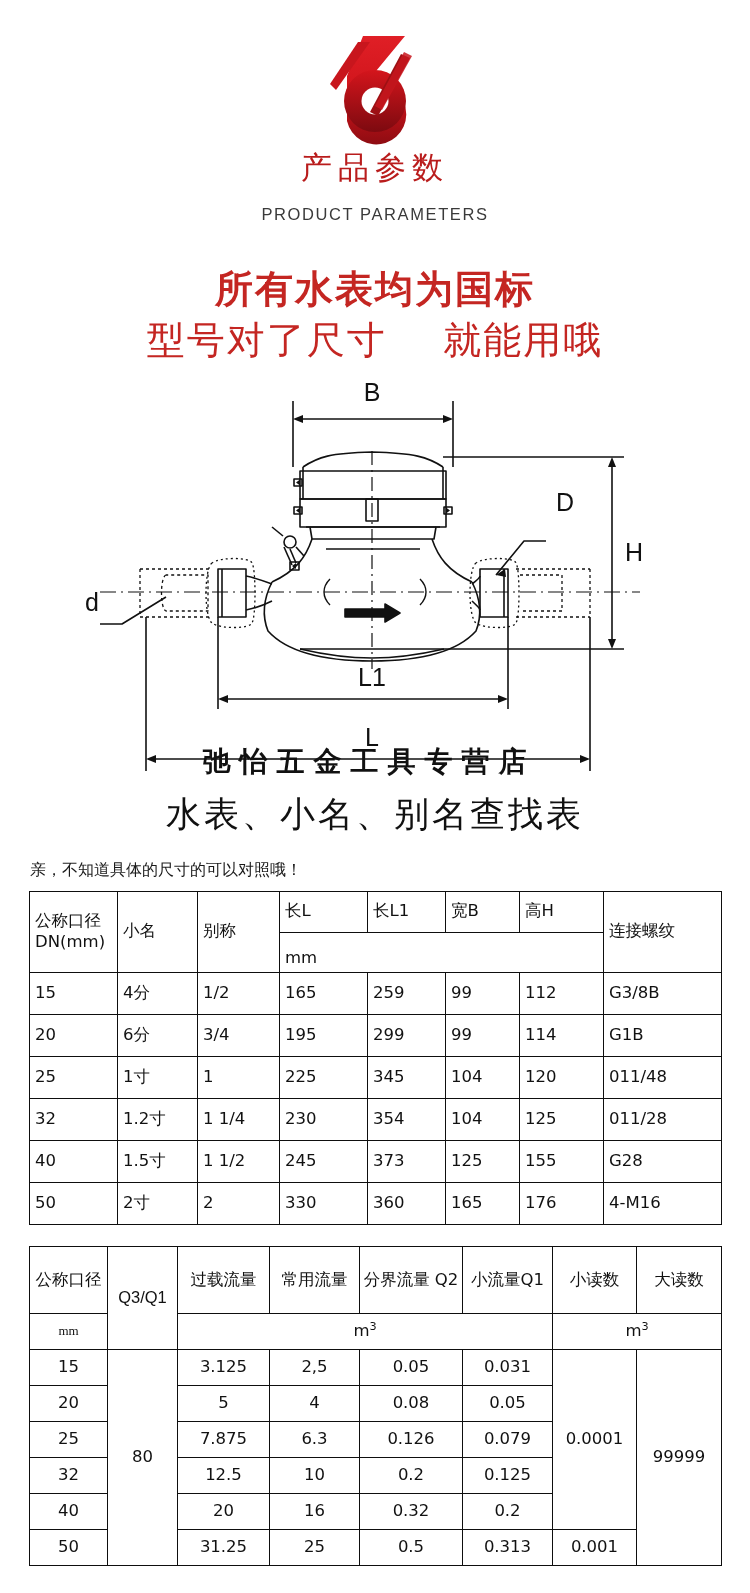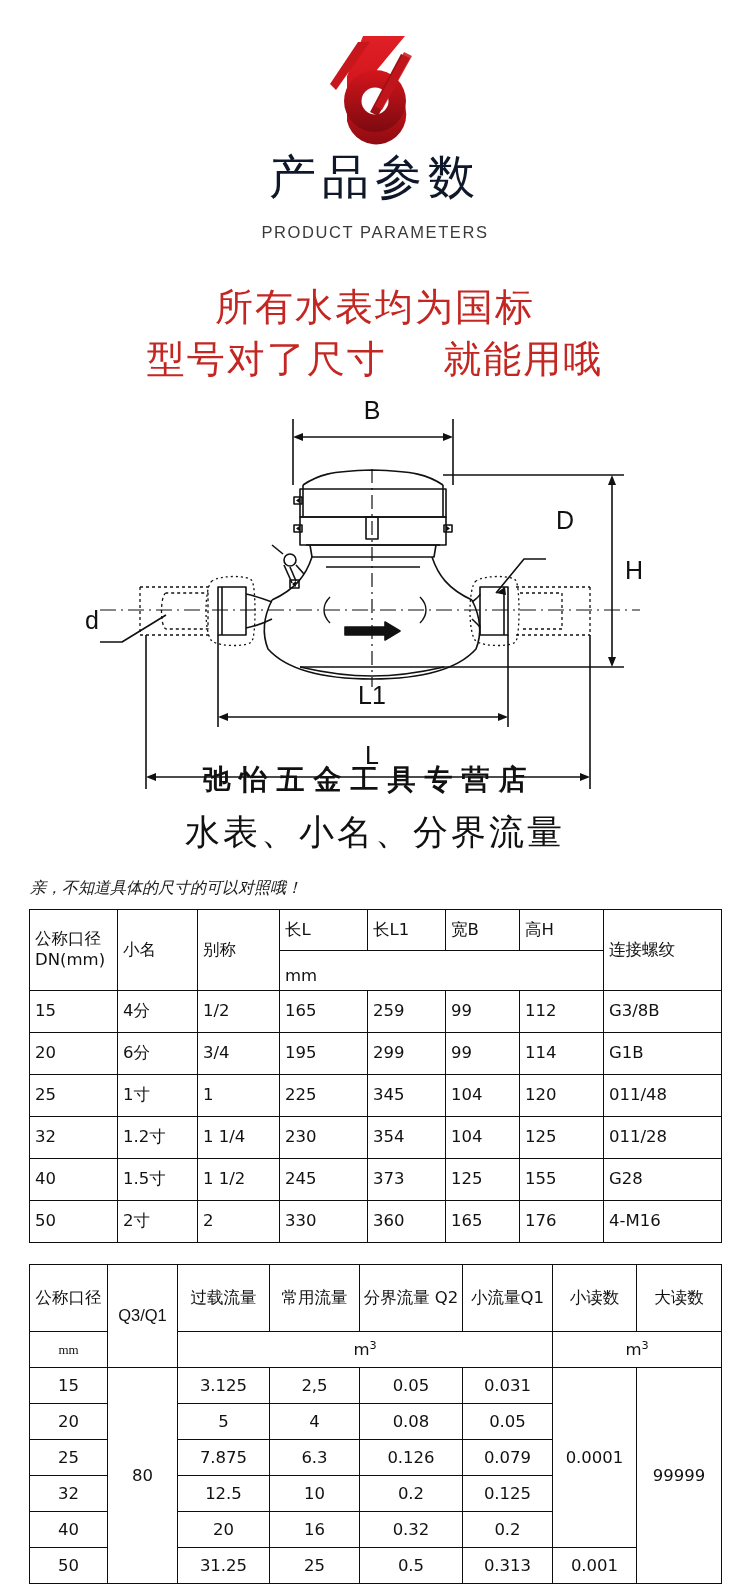--- a/index.html
+++ b/index.html
@@ -26,24 +26,24 @@
     align-items: center;
   }
   .logo-mark { display: block; }
 
   
   .heading {
     text-align: center;
     margin-top: 4px;
   }
   .heading-cn {
-    font-size: 47px;
+    font-size: 31px;
     letter-spacing: 6px;
     font-weight: 400;
-    color: #0f172a;
+    color: #b91c1c;
     line-height: 1.15;
     font-family: "DejaVu Sans", "Liberation Sans", sans-serif;
   }
   .heading-en {
     font-size: 16.5px;
     letter-spacing: 1.6px;
     color: #3a3a3a;
     margin-top: 19px;
     font-family: "Liberation Sans", sans-serif;
   }
@@ -52,21 +52,21 @@
   .slogan {
     margin-top: 42px;
     text-align: center;
     color: #c42622;
     font-family: "DejaVu Sans", "Liberation Sans", sans-serif;
   }
   .slogan-line1 {
     font-size: 38px;
     letter-spacing: 2px;
     line-height: 1.25;
-    font-weight: 400;
+    font-weight: 700;
   }
   .slogan-line2 {
     font-size: 38px;
     letter-spacing: 2px;
     line-height: 1.25;
     font-weight: 400;
     white-space: pre;
     margin-top: 4px;
   }
 
@@ -99,21 +99,20 @@
     color: #111;
     font-family: "DejaVu Sans", "Liberation Sans", sans-serif;
     margin-top: 2px;
   }
 
   .note {
     margin: 22px 0 10px 30px;
     font-size: 16px;
     color: #1a1a1a;
     font-family: "DejaVu Sans", "Liberation Sans", sans-serif;
-    font-style: italic;
   }
 
   
   table.spec {
     border-collapse: collapse;
     margin: 0 0 0 29px;
     width: 692px;
     table-layout: fixed;
   }
   table.spec td, table.spec th {
@@ -294,21 +293,21 @@
     <text x="556" y="132" text-anchor="start" font-size="25" font-family="Liberation Sans, sans-serif" fill="#111">D</text>
     <text x="634" y="182" text-anchor="middle" font-size="25" font-family="Liberation Sans, sans-serif" fill="#111">H</text>
     <text x="92" y="232" text-anchor="middle" font-size="25" font-family="Liberation Sans, sans-serif" fill="#111">d</text>
     <text x="372" y="307" text-anchor="middle" font-size="25" font-family="Liberation Sans, sans-serif" fill="#111">L1</text>
     <text x="372" y="367" text-anchor="middle" font-size="25" font-family="Liberation Sans, sans-serif" fill="#111">L</text>
   </svg>
 
   <div class="wm" style="top:364px;">弛怡五金工具专营店</div>
 </div>
 
-<div class="section-title">水表、小名、分界流量</div>
+<div class="section-title">水表、小名、别名查找表</div>
 
 <div class="note">亲，不知道具体的尺寸的可以对照哦！</div>
 
 <table class="spec" id="table-dimensions">
   <colgroup>
     <col style="width:88px">
       <col style="width:80px">
       <col style="width:82px">
     <col style="width:88px">
       <col style="width:78px">

